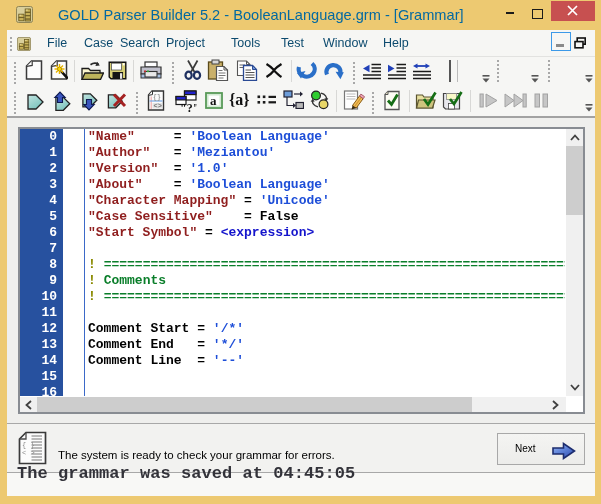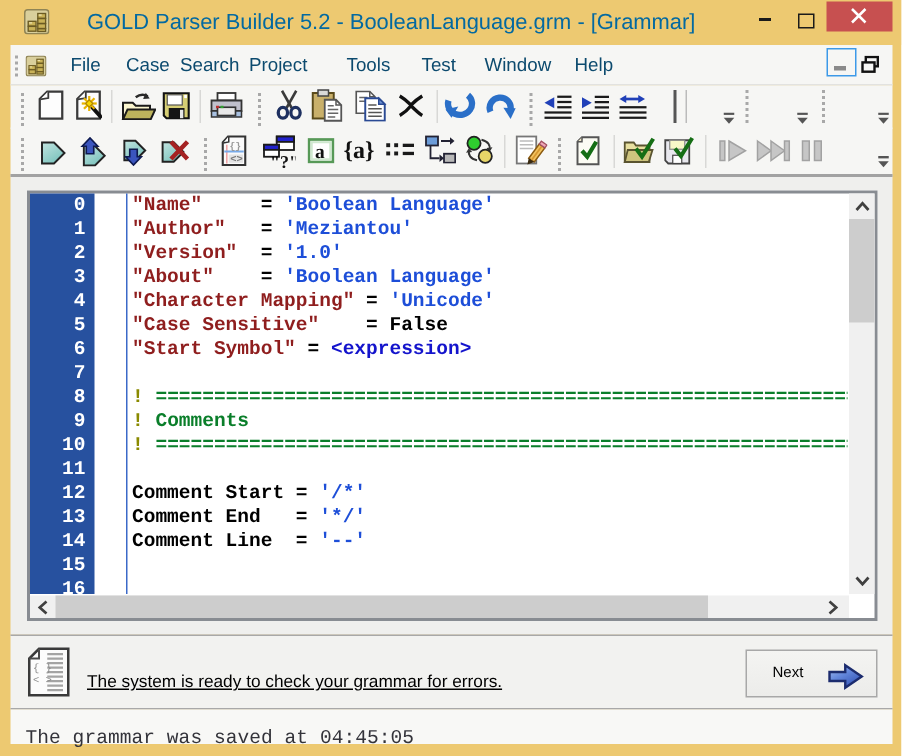--- a/index.html
+++ b/index.html
@@ -34,25 +34,25 @@
         white-space:pre;color:#000;}
   .mr{color:#8F1E1E;} .or{color:#1d4ed8;} .gr{color:#0A7E2A;} .ol{color:#8A8A00;} .bl{color:#1414CC;}
   
   #vscroll{left:566px;top:129px;width:17px;height:267px;background:#F0F0F0;}
   #vthumb{left:566px;top:146px;width:17px;height:69px;background:#CDCDCD;}
   #hscroll{left:20px;top:397px;width:546px;height:15px;background:#F0F0F0;}
   #hthumb{left:37px;top:397px;width:435px;height:15px;background:#CDCDCD;}
   
   #panel{left:7px;top:423px;width:588px;height:50px;background:#F2F2F0;border-top:1px solid #A8A8A8;border-bottom:1px solid #A8A8A8;box-sizing:border-box;}
   #step-b{left:59px;top:433px;font-size:12px;font-weight:bold;color:#000;}
-  #step-n{left:58px;top:449px;font-size:11.5px;color:#000;text-decoration:underline;}
+  #step-n{left:58px;top:449px;font-size:11.5px;color:#000;}
   #nextbtn{left:497px;top:433px;width:88px;height:32px;background:linear-gradient(#F4F4F2,#ECECEA);border:1px solid #A8A8A8;box-sizing:border-box;}
   #nextbtn span{position:absolute;left:17px;top:9px;font-size:10px;color:#000;}
   #statusbar{left:7px;top:473px;width:588px;height:23px;background:#F8F8F6;}
-  #status-text{left:17px;top:484px;font-family:"Liberation Mono",monospace;font-size:13px;font-weight:normal;color:#33333a;white-space:nowrap;letter-spacing:0.05px;}
+  #status-text{left:17px;top:464px;font-family:"Liberation Mono",monospace;font-size:17px;font-weight:bold;color:#33333a;white-space:nowrap;letter-spacing:0.05px;}
 </style>
 </head>
 <body>
 <div id="win">
 
   <div class="abs" id="titlebar"></div>
   <svg class="abs" style="left:16px;top:6px" width="17" height="17" viewBox="0 0 17 17">
       <rect x="0.5" y="0.5" width="16" height="16" rx="2" fill="#D9CF9C" stroke="#8F8455" stroke-width="1"></rect>
       <g stroke="#6B5B23" stroke-width="0.9">
         <rect x="2.8" y="8.2" width="5.2" height="3.2" fill="#C9B258"></rect>

